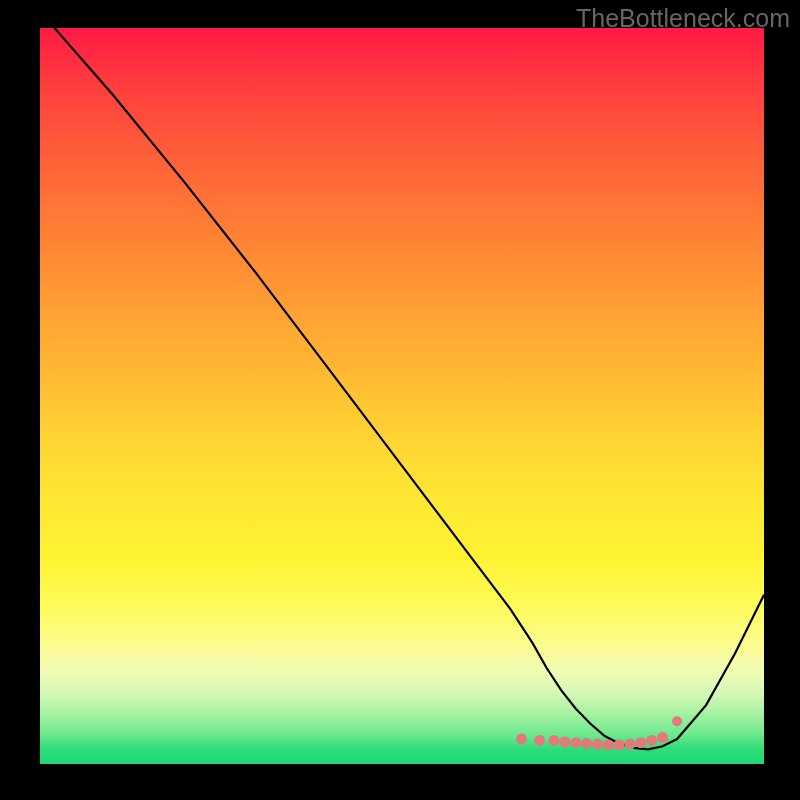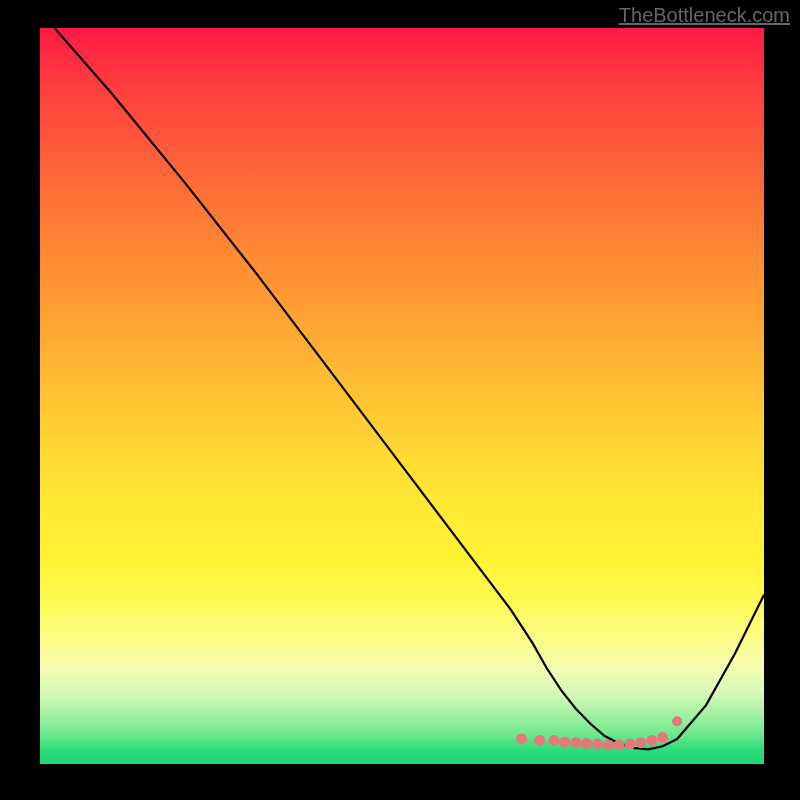--- a/index.html
+++ b/index.html
@@ -9,23 +9,22 @@
     height: 800px;
     background: #000;
     font-family: Arial, sans-serif;
     position: relative;
   }
   .watermark {
     position: absolute;
     top: 4px;
     right: 10px;
     color: #666;
-    font-size: 20px;
+    font-size: 25px;
     z-index: 10;
-    text-decoration: underline;
   }
   .plot-area {
     position: absolute;
     left: 40px;
     top: 28px;
     width: 724px;
     height: 736px;
     background: linear-gradient(to bottom,
       #ff1a44 0%,
       #ff3e3e 8%,

